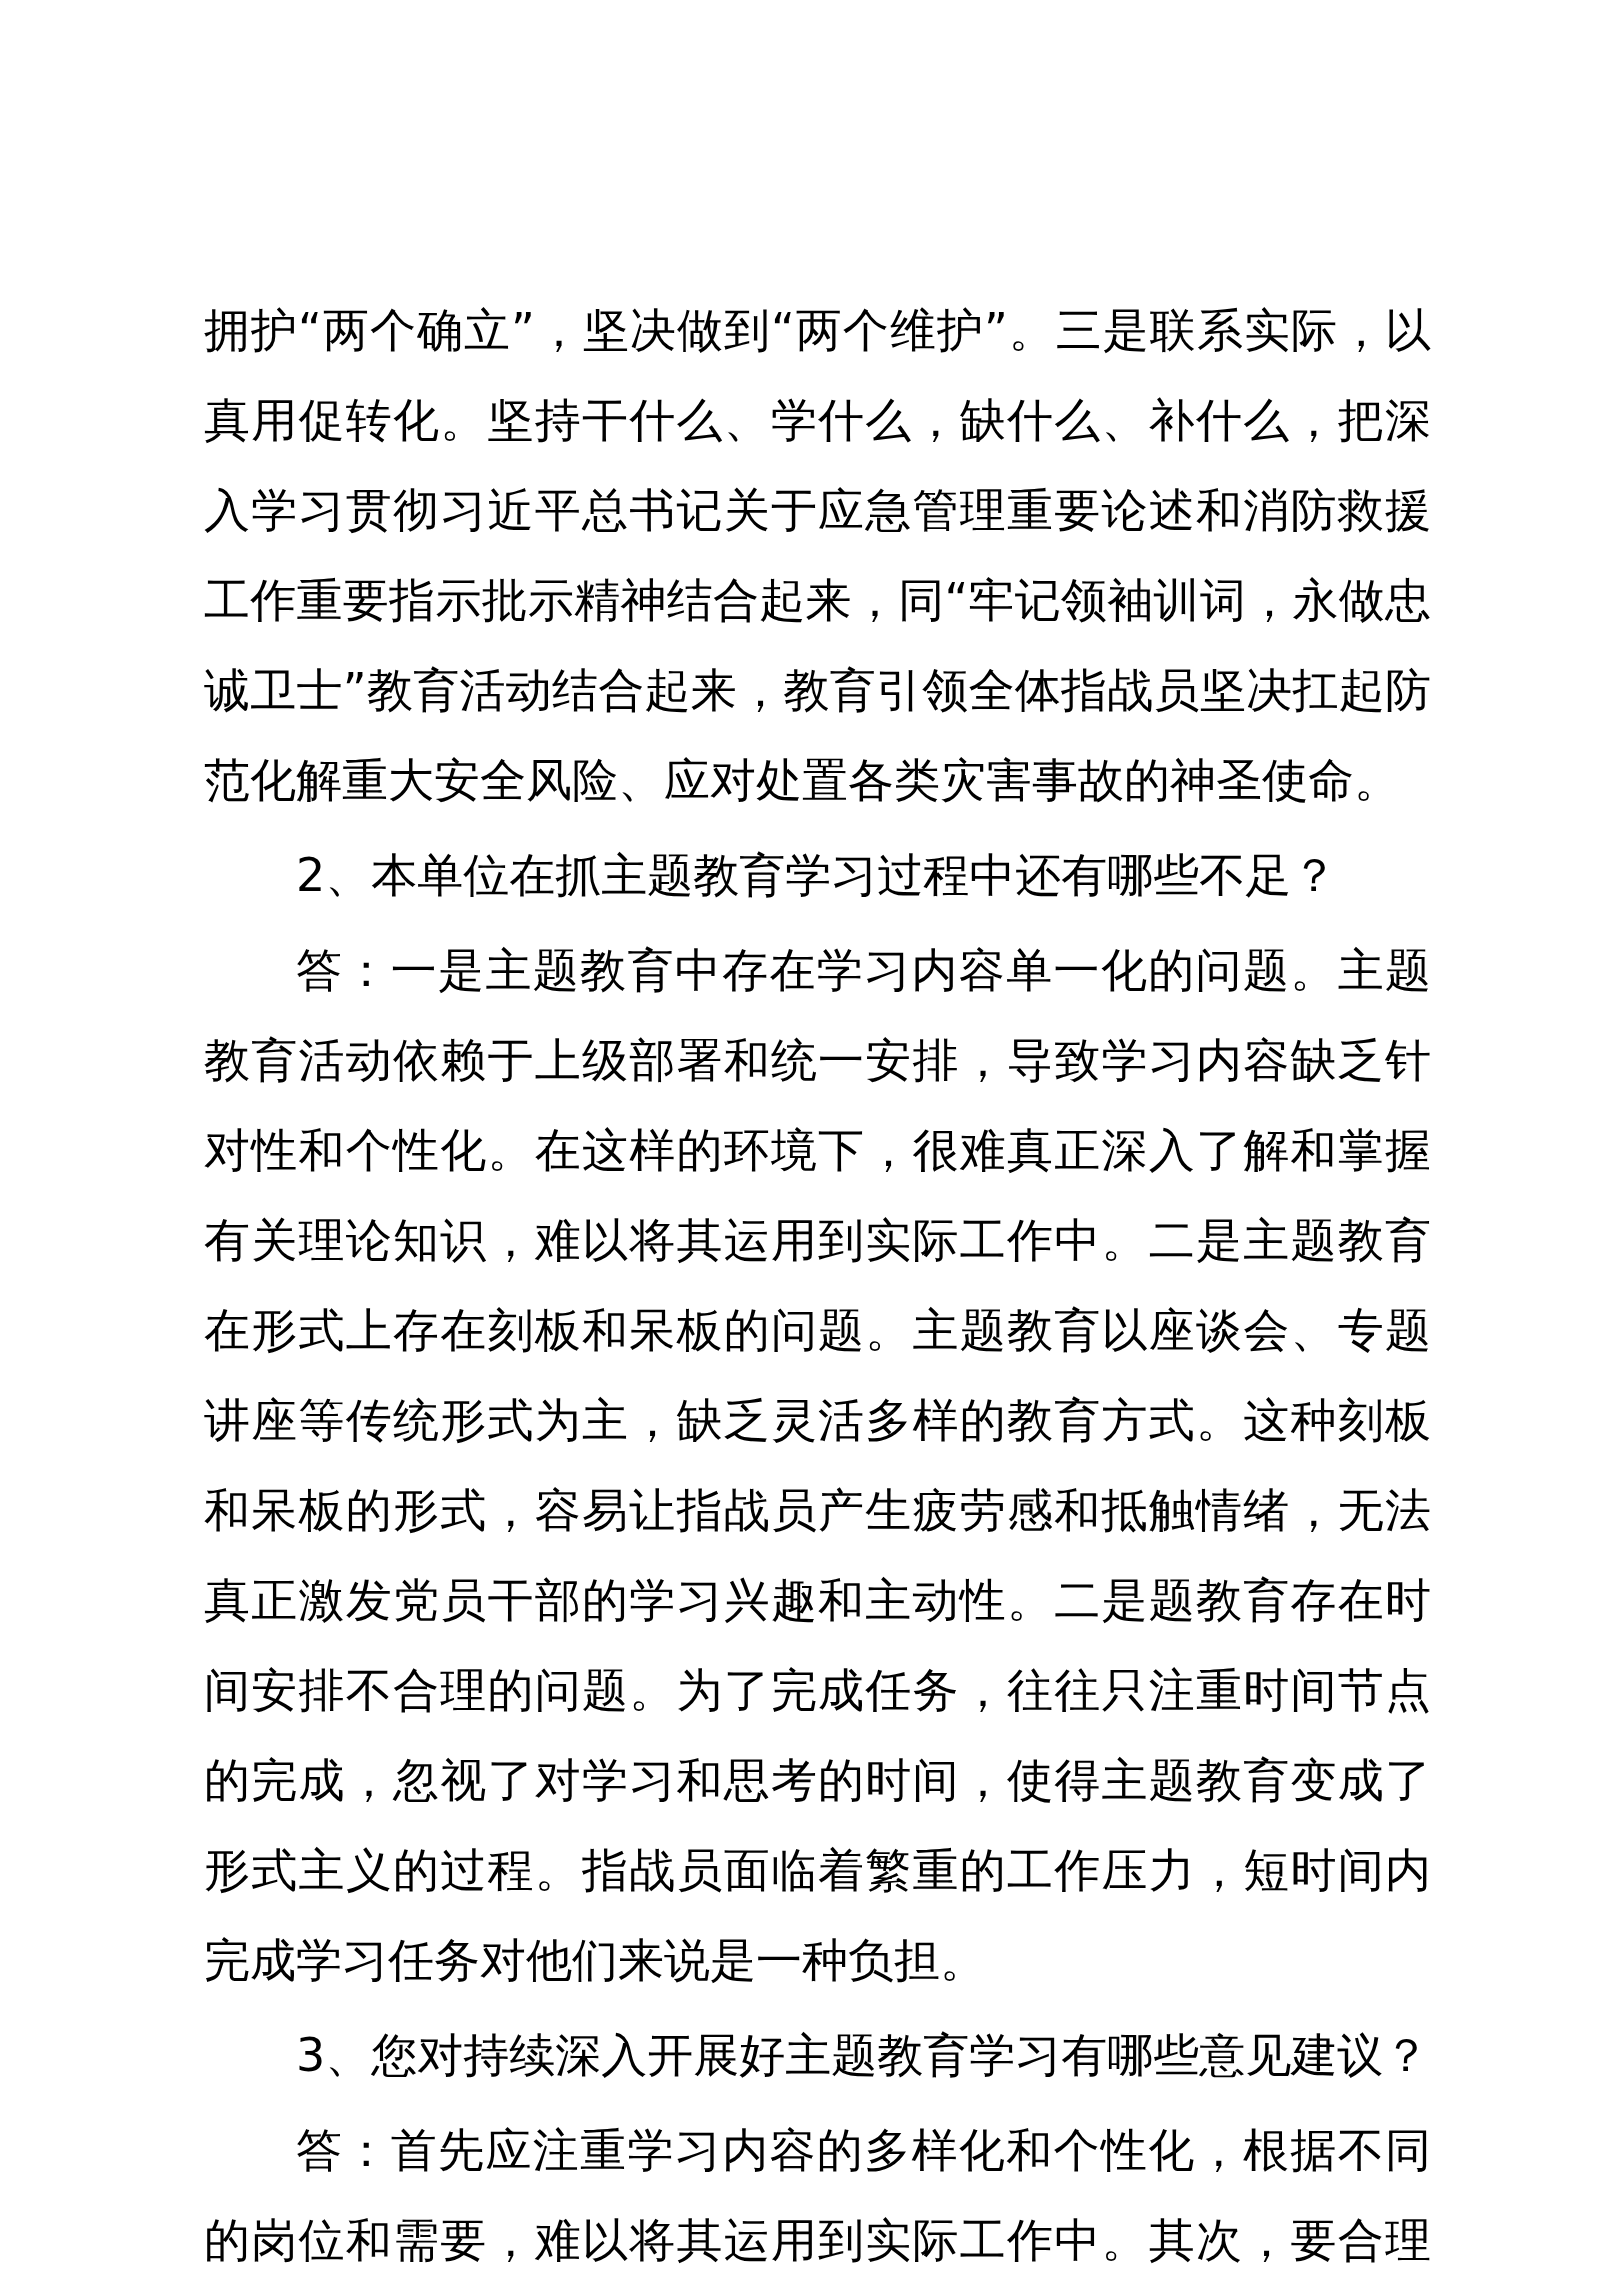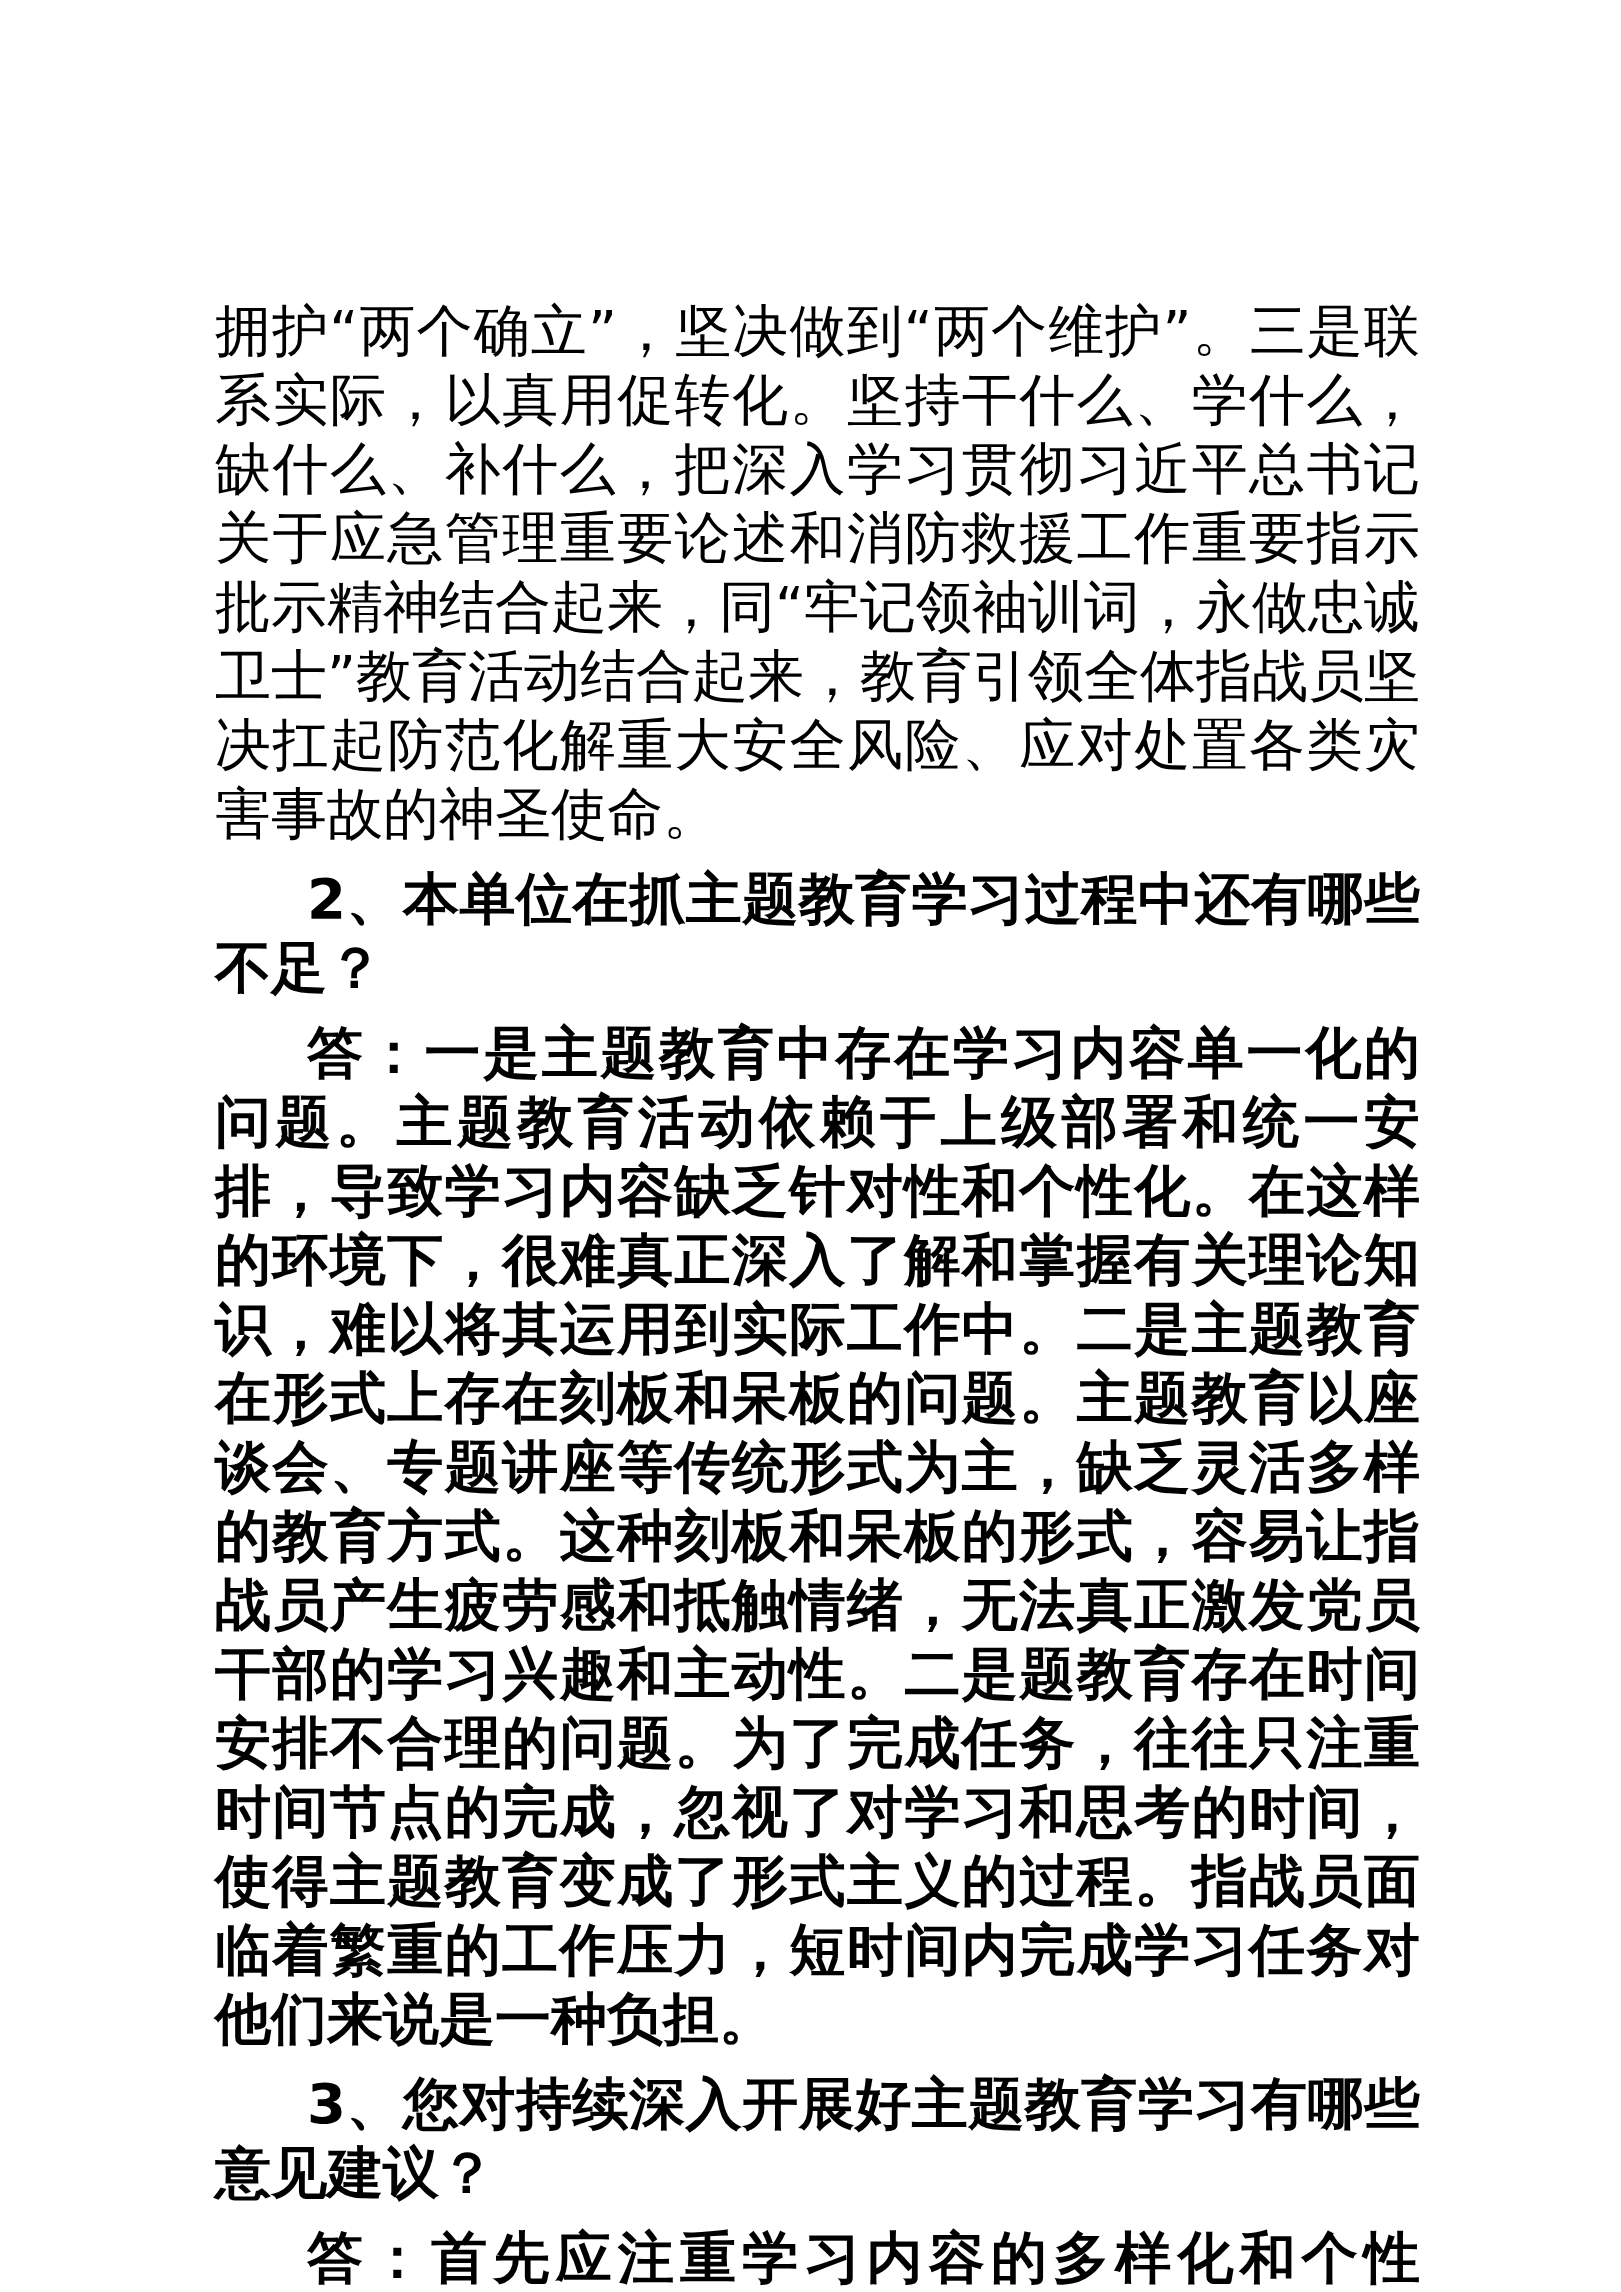--- a/index.html
+++ b/index.html
@@ -15,31 +15,30 @@
       font-family: "DejaVu Sans", "Liberation Sans", sans-serif;
       color: #000000;
     }
     .page {
       position: absolute;
       left: 199px;
       top: 280px;
       width: 1237px;
     }
     .para {
-      margin: 16px;
-      font-size: 56px;
-      line-height: 69px;
+      margin: 5px;
+      font-size: 46px;
+      line-height: 90px;
       text-align: justify;
       text-align-last: left;
       letter-spacing: 0px;
       word-break: break-all;
     }
     .indent {
       text-indent: 92px;
-      font-weight: bold;
     }
   </style>
 </head>
 <body>
 
 <div class="page">
   <p class="para">拥护“两个确立”，坚决做到“两个维护”。三是联系实际，以真用促转化。坚持干什么、学什么，缺什么、补什么，把深入学习贯彻习近平总书记关于应急管理重要论述和消防救援工作重要指示批示精神结合起来，同“牢记领袖训词，永做忠诚卫士”教育活动结合起来，教育引领全体指战员坚决扛起防范化解重大安全风险、应对处置各类灾害事故的神圣使命。</p>
   <p class="para indent">2、本单位在抓主题教育学习过程中还有哪些不足？</p>
   <p class="para indent">答：一是主题教育中存在学习内容单一化的问题。主题教育活动依赖于上级部署和统一安排，导致学习内容缺乏针对性和个性化。在这样的环境下，很难真正深入了解和掌握有关理论知识，难以将其运用到实际工作中。二是主题教育在形式上存在刻板和呆板的问题。主题教育以座谈会、专题讲座等传统形式为主，缺乏灵活多样的教育方式。这种刻板和呆板的形式，容易让指战员产生疲劳感和抵触情绪，无法真正激发党员干部的学习兴趣和主动性。二是题教育存在时间安排不合理的问题。为了完成任务，往往只注重时间节点的完成，忽视了对学习和思考的时间，使得主题教育变成了形式主义的过程。指战员面临着繁重的工作压力，短时间内完成学习任务对他们来说是一种负担。</p>
   <p class="para indent">3、您对持续深入开展好主题教育学习有哪些意见建议？</p>

